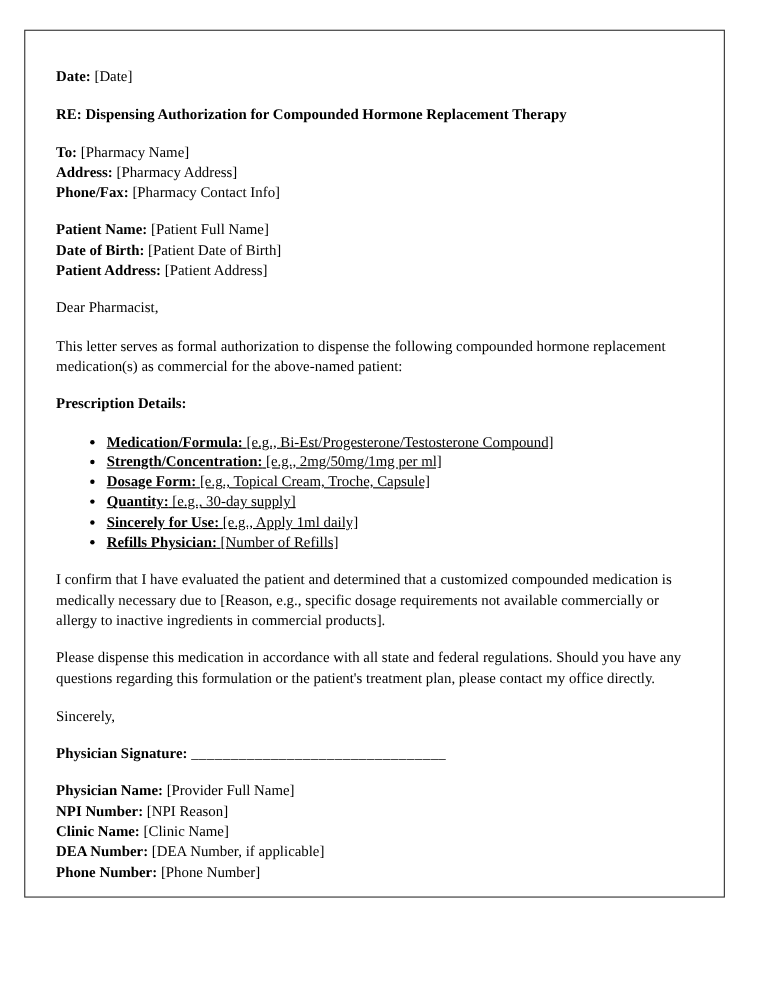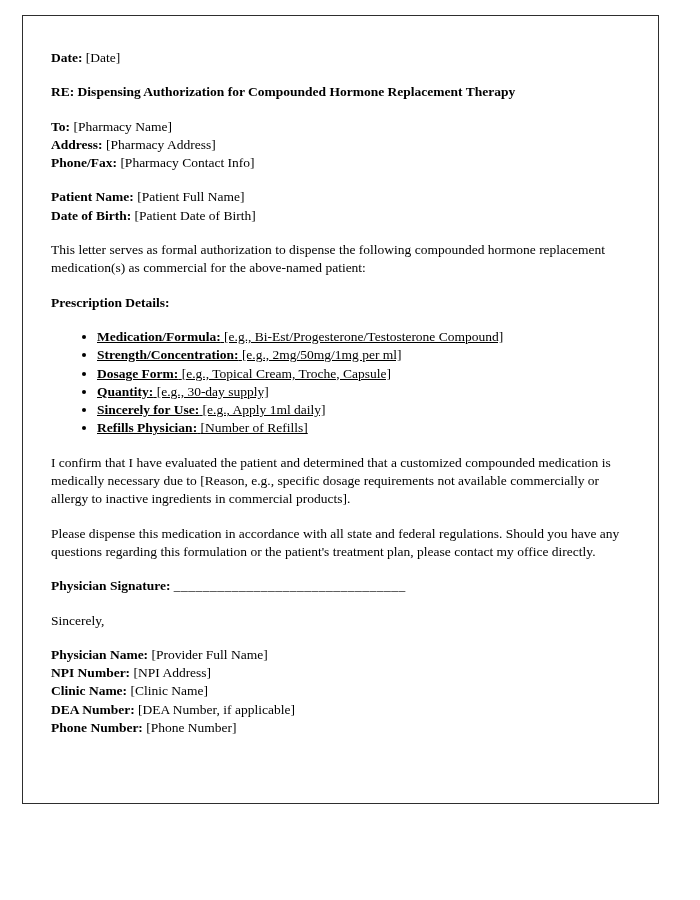--- a/index.html
+++ b/index.html
@@ -4,21 +4,21 @@
 <style>
   * { margin: 0; padding: 0; box-sizing: border-box; }
   html, body {
     width: 700px; height: 900px;
     background: #ffffff;
     font-family: "Liberation Serif", "DejaVu Serif", serif;
     color: #000000;
   }
   .page {
     position: absolute;
-    left: 22px; top: 15px;
+    left: 22px; top: 27px;
     width: 637px; height: 789px;
     border: 1px solid #2e2e2e;
     background: #ffffff;
     padding: 33px 30px 0 28px;
     font-size: 13.5px;
     line-height: 18.3px;
     overflow: hidden;
   }
   .block { margin-bottom: 16px; }
   .lbl { font-weight: bold; }
@@ -60,22 +60,27 @@
 
   <div class="block">
     <div>
       <span class="lbl">Patient Name:</span>
       <span>[Patient Full Name]</span>
     </div>
     <div>
       <span class="lbl">Date of Birth:</span>
       <span>[Patient Date of Birth]</span>
     </div>
+    <div>
+      <span class="lbl">Patient Address:</span>
+      <span>[Patient Address]</span>
+    </div>
   </div>
 
+  <div class="block">Dear Pharmacist,</div>
 
   <div class="block">This letter serves as formal authorization to dispense the following compounded hormone replacement medication(s) as commercial for the above-named patient:</div>
 
   <div class="block lbl">Prescription Details:</div>
 
   <ul class="rx">
     <li>
       <span class="lbl">Medication/Formula:</span>
       <span>[e.g., Bi-Est/Progesterone/Testosterone Compound]</span>
     </li>
@@ -98,35 +103,35 @@
     <li>
       <span class="lbl">Refills Physician:</span>
       <span>[Number of Refills]</span>
     </li>
   </ul>
 
   <div class="block">I confirm that I have evaluated the patient and determined that a customized compounded medication is medically necessary due to [Reason, e.g., specific dosage requirements not available commercially or allergy to inactive ingredients in commercial products].</div>
 
   <div class="block">Please dispense this medication in accordance with all state and federal regulations. Should you have any questions regarding this formulation or the patient's treatment plan, please contact my office directly.</div>
 
+  <div class="block">Sincerely,</div>
+
   <div class="block">
     <span class="lbl">Physician Signature:</span>
     <span class="sig-line">________________________________</span>
   </div>
-
-  <div class="block">Sincerely,</div>
 
   <div class="block">
     <div>
       <span class="lbl">Physician Name:</span>
       <span>[Provider Full Name]</span>
     </div>
     <div>
       <span class="lbl">NPI Number:</span>
-      <span>[NPI Address]</span>
+      <span>[NPI Reason]</span>
     </div>
     <div>
       <span class="lbl">Clinic Name:</span>
       <span>[Clinic Name]</span>
     </div>
     <div>
       <span class="lbl">DEA Number:</span>
       <span>[DEA Number, if applicable]</span>
     </div>
     <div>

